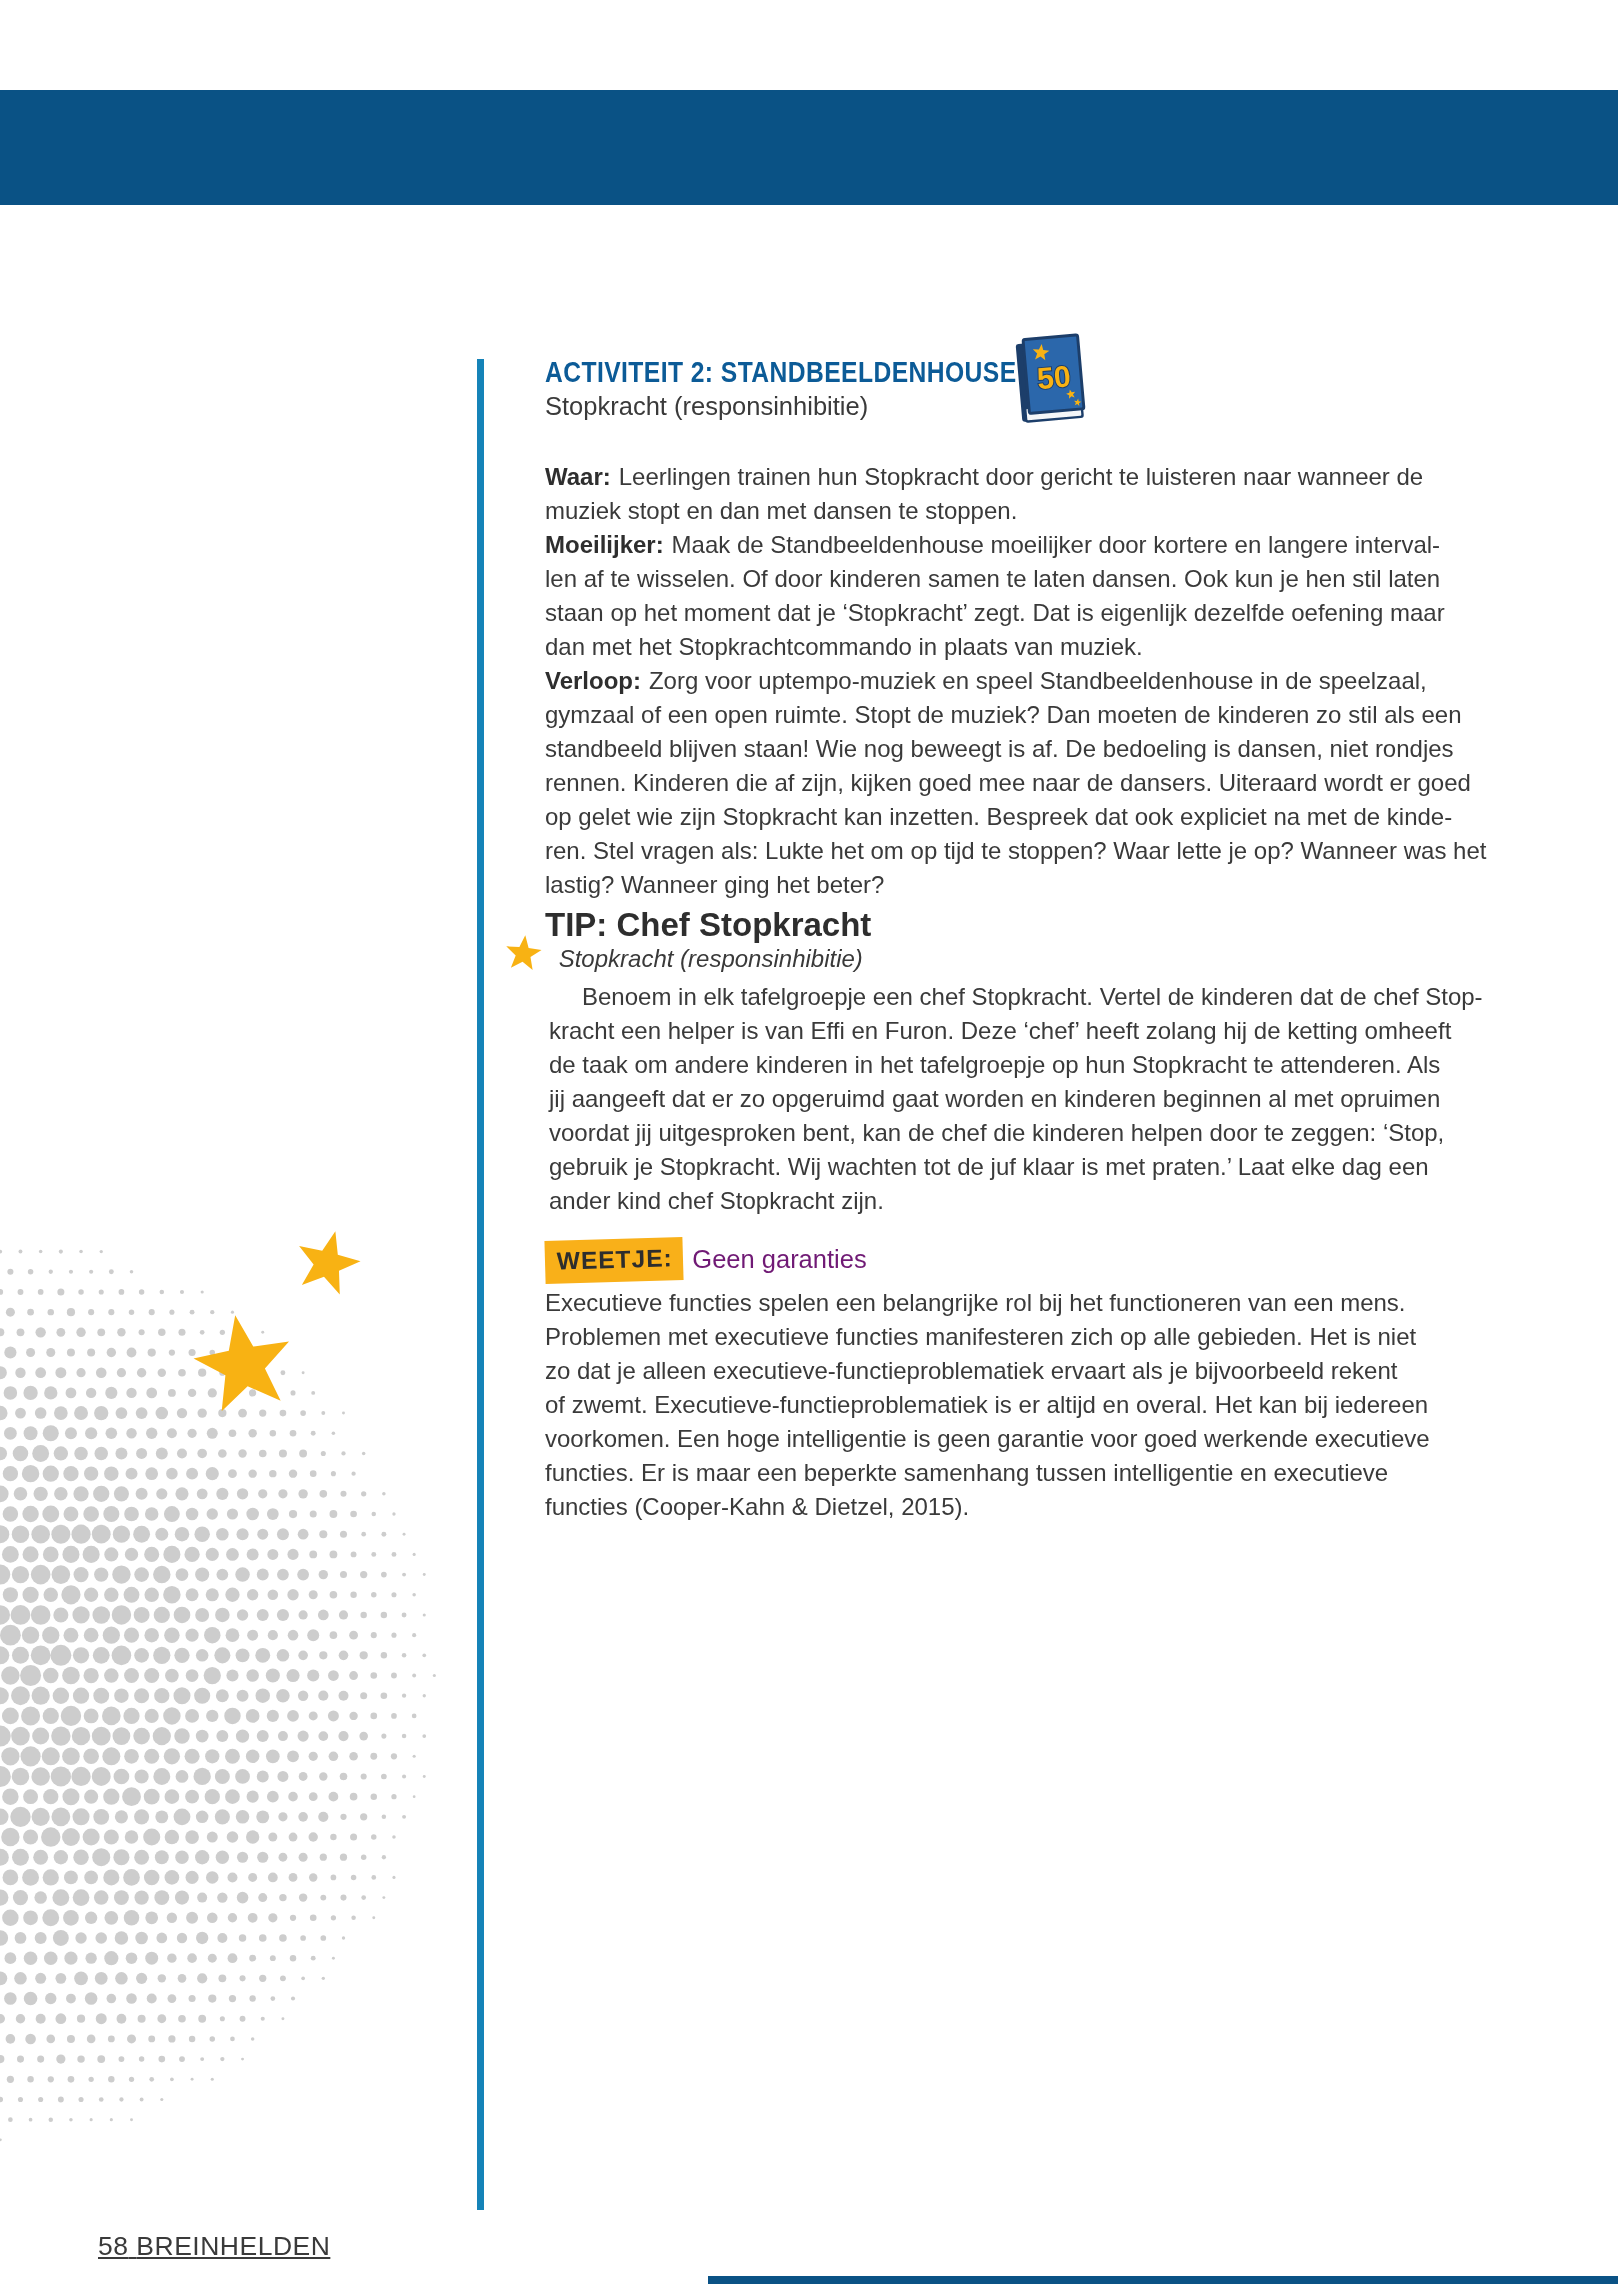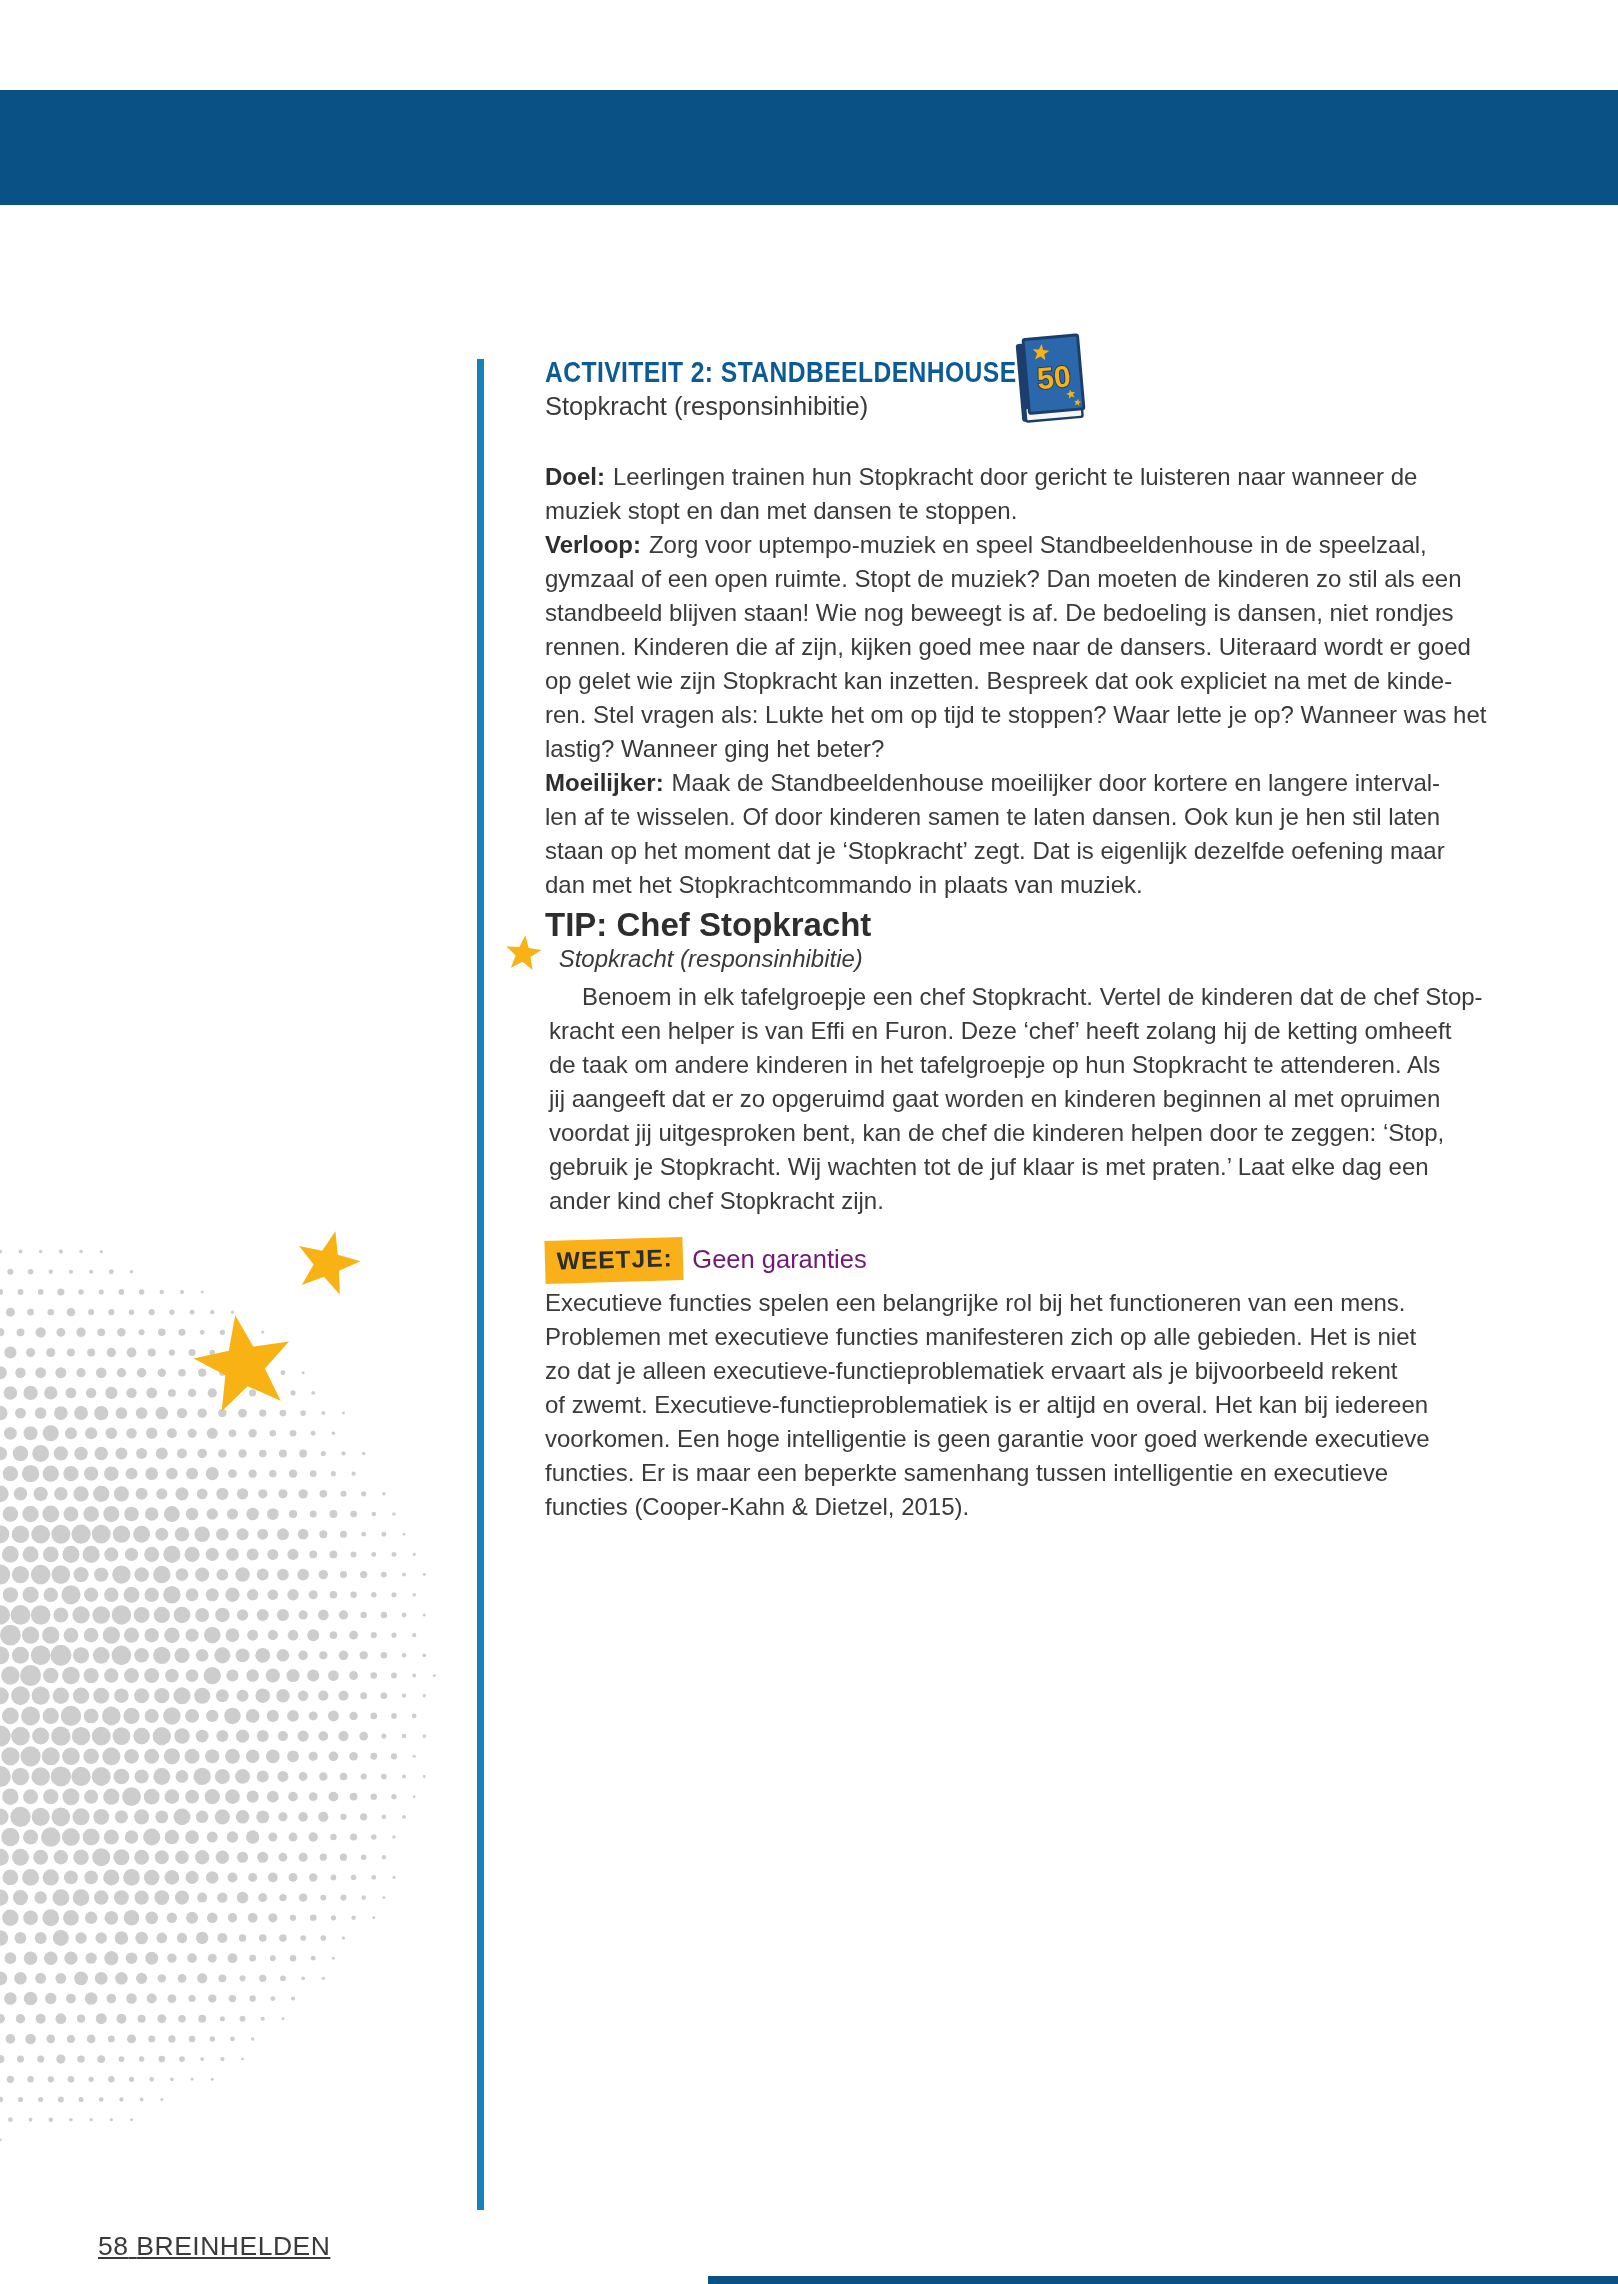--- a/index.html
+++ b/index.html
@@ -863,33 +863,33 @@
       <polygon fill="var(--star-yellow)" points="57.3,61.0 59.0,64.1 62.5,63.8 60.1,66.4 61.5,69.6 58.3,68.1 55.7,70.4 56.1,66.9 53.1,65.1 56.5,64.5"></polygon>
       <polygon fill="var(--star-yellow)" points="65.0,71.1 65.3,73.9 68.0,74.7 65.4,75.9 65.5,78.7 63.6,76.6 60.9,77.6 62.3,75.1 60.6,72.9 63.4,73.4"></polygon>
     </g>
   </svg>
 
   <div class="content">
     <h1 class="title">ACTIVITEIT 2: STANDBEELDENHOUSE</h1>
     <p class="subtitle">Stopkracht (responsinhibitie)</p>
 
     <div class="body-block">
-      <p class="para"><b class="lbl">Doel:</b><span class="lines">Leerlingen trainen hun Stopkracht door gericht te luisteren naar wanneer de
+      <p class="para"><b class="lbl">Waar:</b><span class="lines">Leerlingen trainen hun Stopkracht door gericht te luisteren naar wanneer de
 muziek stopt en dan met dansen te stoppen.</span></p>
+      <p class="para"><b class="lbl">Moeilijker:</b><span class="lines">Maak de Standbeeldenhouse moeilijker door kortere en langere interval-
+len af te wisselen. Of door kinderen samen te laten dansen. Ook kun je hen stil laten
+staan op het moment dat je ‘Stopkracht’ zegt. Dat is eigenlijk dezelfde oefening maar
+dan met het Stopkrachtcommando in plaats van muziek.</span></p>
       <p class="para"><b class="lbl">Verloop:</b><span class="lines">Zorg voor uptempo-muziek en speel Standbeeldenhouse in de speelzaal,
 gymzaal of een open ruimte. Stopt de muziek? Dan moeten de kinderen zo stil als een
 standbeeld blijven staan! Wie nog beweegt is af. De bedoeling is dansen, niet rondjes
 rennen. Kinderen die af zijn, kijken goed mee naar de dansers. Uiteraard wordt er goed
 op gelet wie zijn Stopkracht kan inzetten. Bespreek dat ook expliciet na met de kinde-
 ren. Stel vragen als: Lukte het om op tijd te stoppen? Waar lette je op? Wanneer was het
 lastig? Wanneer ging het beter?</span></p>
-      <p class="para"><b class="lbl">Moeilijker:</b><span class="lines">Maak de Standbeeldenhouse moeilijker door kortere en langere interval-
-len af te wisselen. Of door kinderen samen te laten dansen. Ook kun je hen stil laten
-staan op het moment dat je ‘Stopkracht’ zegt. Dat is eigenlijk dezelfde oefening maar
-dan met het Stopkrachtcommando in plaats van muziek.</span></p>
     </div>
 
     <div class="tip">
       <h3 class="tip-head">TIP: Chef Stopkracht</h3>
       <p class="tip-sub">Stopkracht (responsinhibitie)</p>
       <p class="tip-benoem"><span class="lines">Benoem in elk tafelgroepje een chef Stopkracht. Vertel de kinderen dat de chef Stop-
 kracht een helper is van Effi en Furon. Deze ‘chef’ heeft zolang hij de ketting omheeft
 de taak om andere kinderen in het tafelgroepje op hun Stopkracht te attenderen. Als
 jij aangeeft dat er zo opgeruimd gaat worden en kinderen beginnen al met opruimen
 voordat jij uitgesproken bent, kan de chef die kinderen helpen door te zeggen: ‘Stop,

